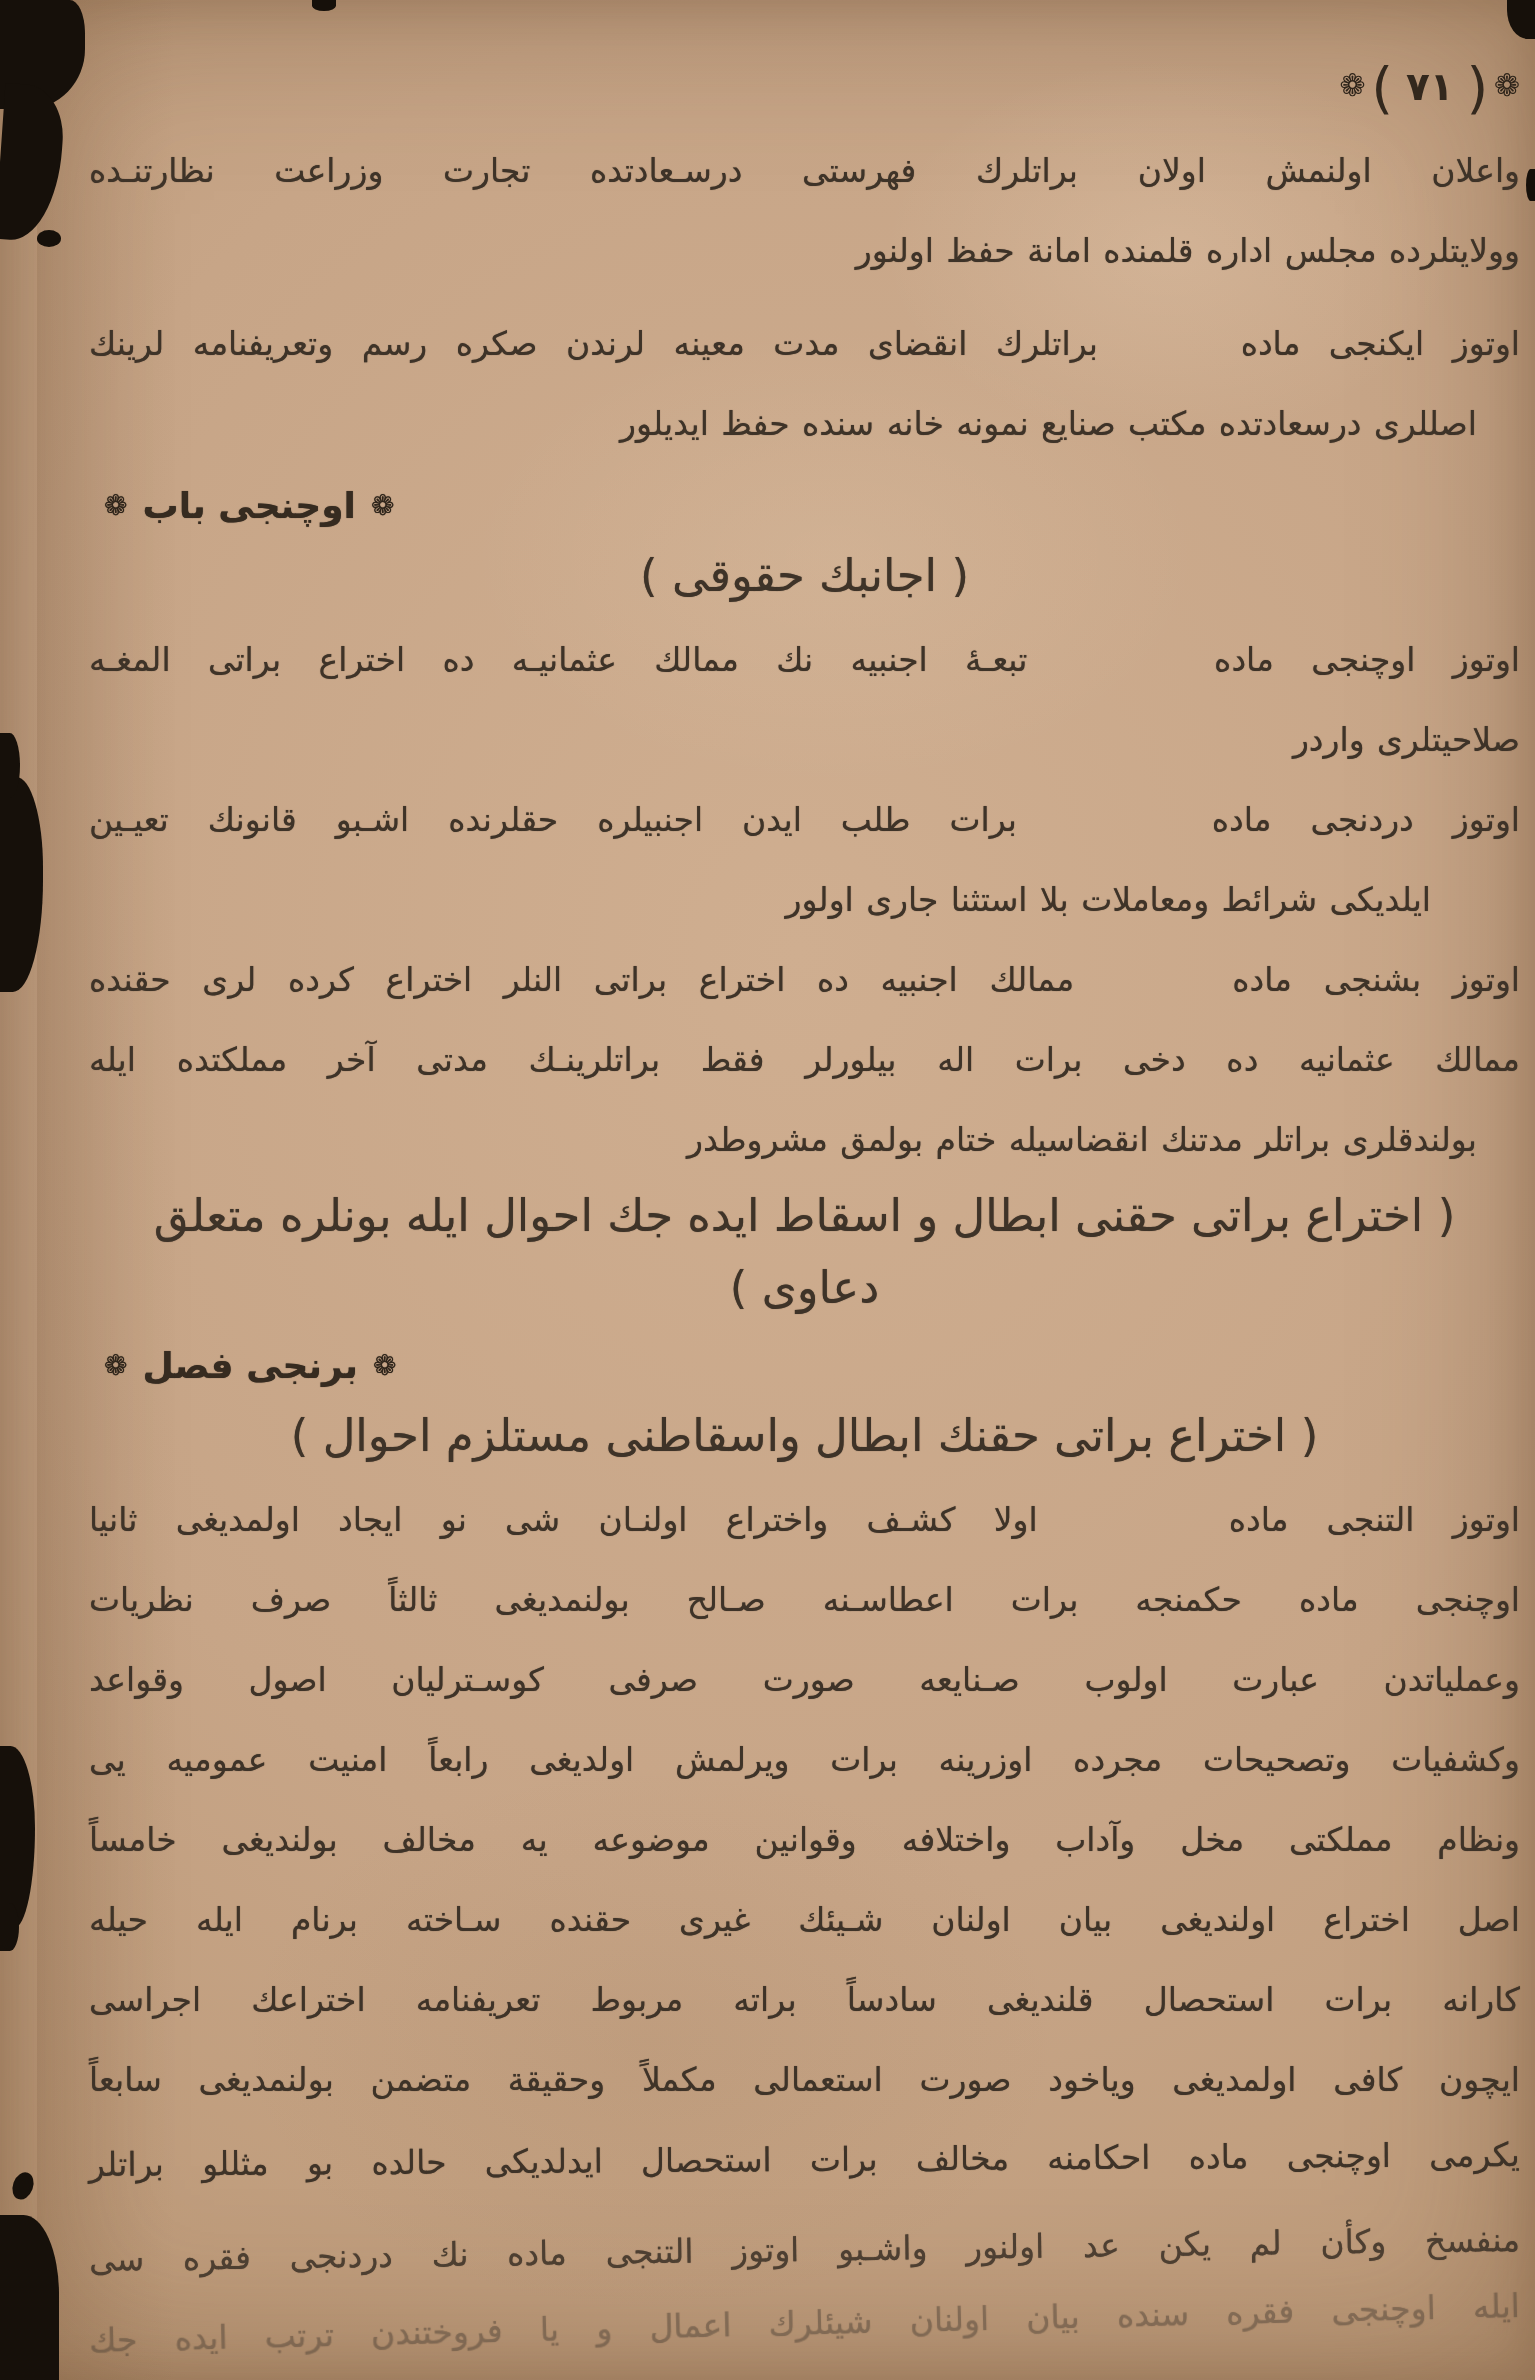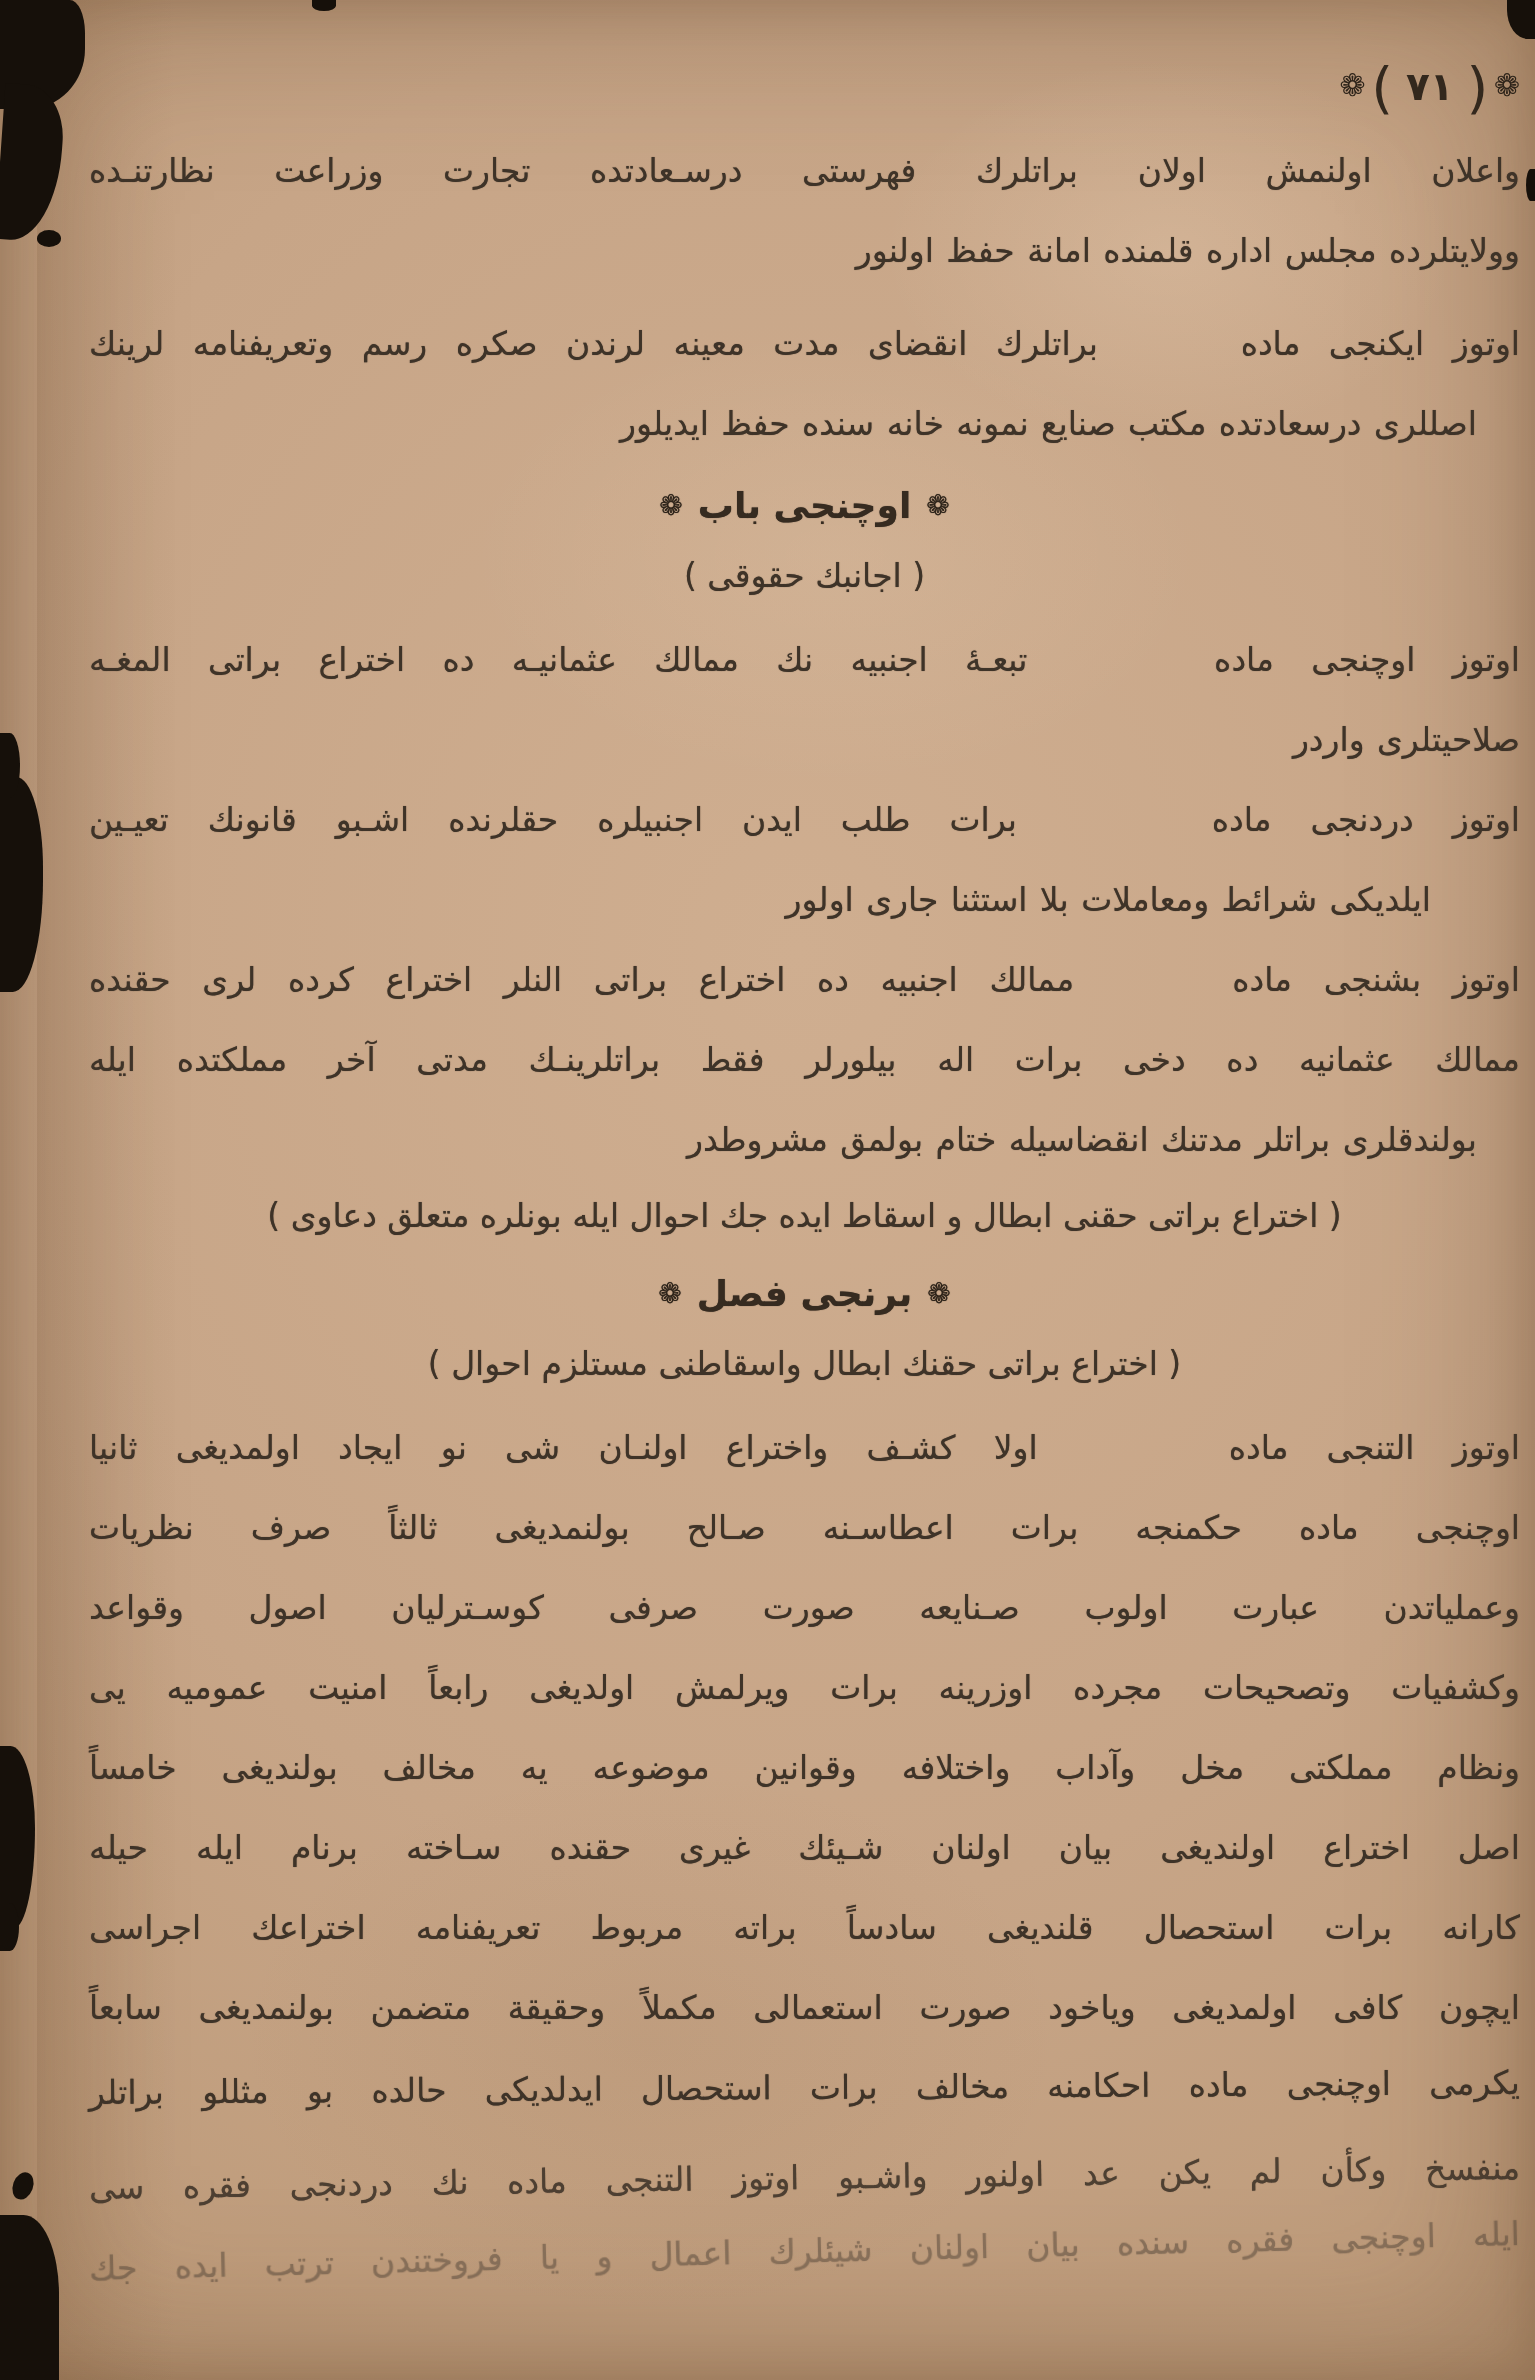--- a/index.html
+++ b/index.html
@@ -61,27 +61,27 @@
     text-shadow:0 0 0.9px rgba(55,44,33,.75);
     white-space:nowrap;
   }
   .just{text-align:justify;text-align-last:justify;white-space:normal;}
   .ind-sm{padding-right:43px;}
   .ind-md{padding-right:89px;}
   .gap-top{margin-top:13px;}
   .gap-top-sm{margin-top:7.4px;}
 
   .chapter{
-    text-align:center;font-size:36px;line-height:69px;
+    text-align:left;font-size:36px;line-height:69px;
     margin-top:7.4px;font-weight:bold;color:#362b20;
     text-shadow:0 0 0.9px rgba(50,40,30,.8);
   }
   .chapter .orn-h{font-size:28px;font-weight:normal;vertical-align:2.8px;padding:0 15px;color:#2e241a;}
   .sub{
-    text-align:center;font-size:33px;line-height:72px;
+    text-align:center;font-size:45px;line-height:72px;
     color:#3e3328;text-shadow:0 0 0.9px rgba(55,44,33,.75);
   }
   .r1{transform:rotate(-.4deg);}
   .r2{transform:rotate(-.8deg);transform-origin:right center;}
   .faded{opacity:.52;filter:blur(0.4px);transform:rotate(-1.4deg);transform-origin:60% center;color:#55473a;}
   .semi{opacity:.88;}
 </style>
 </head>
 <body>
 

